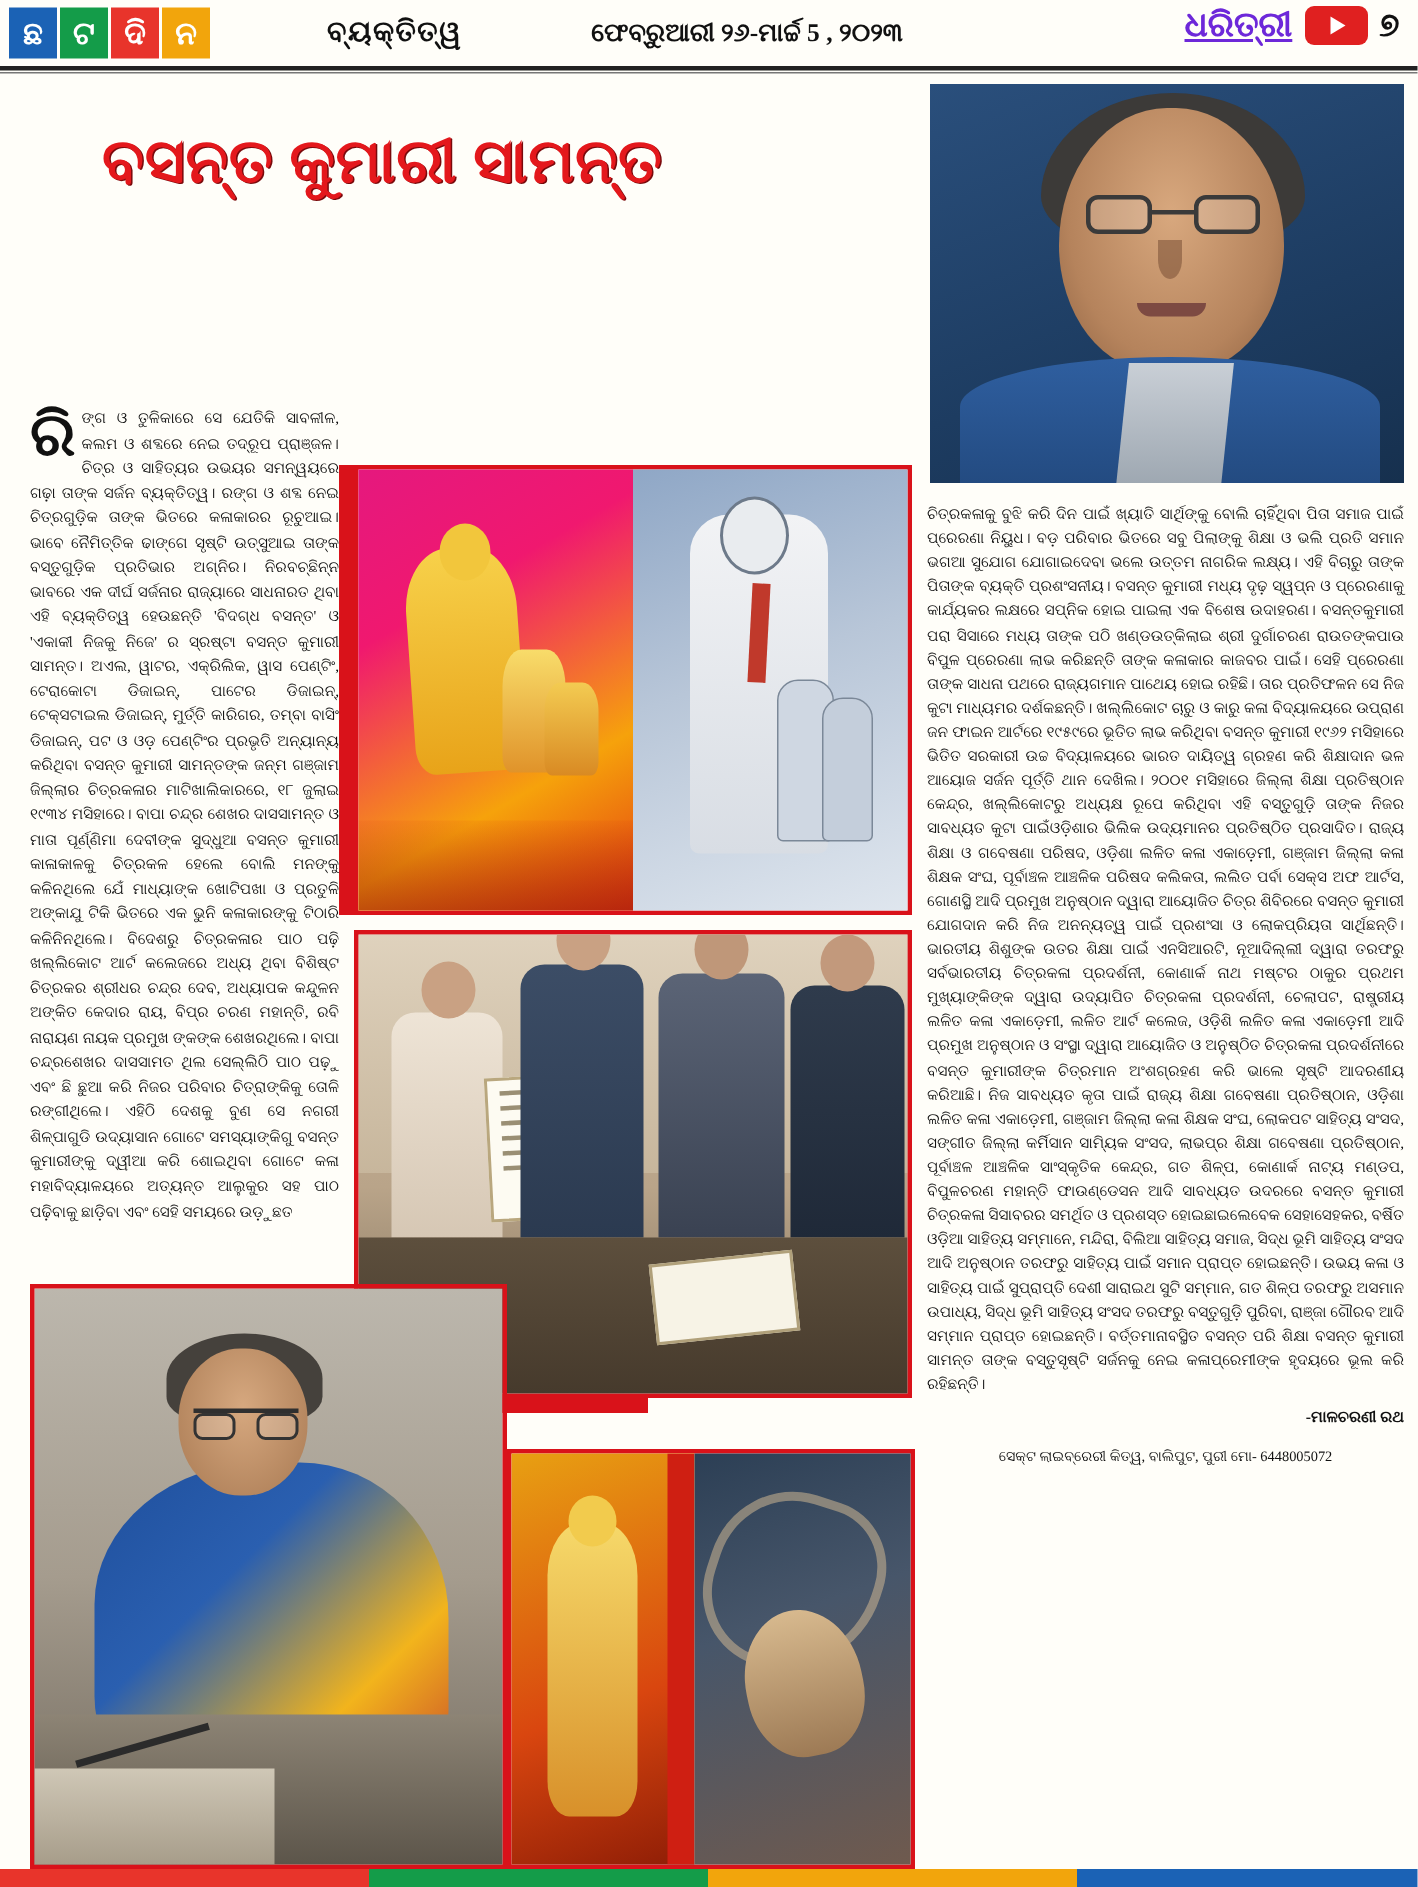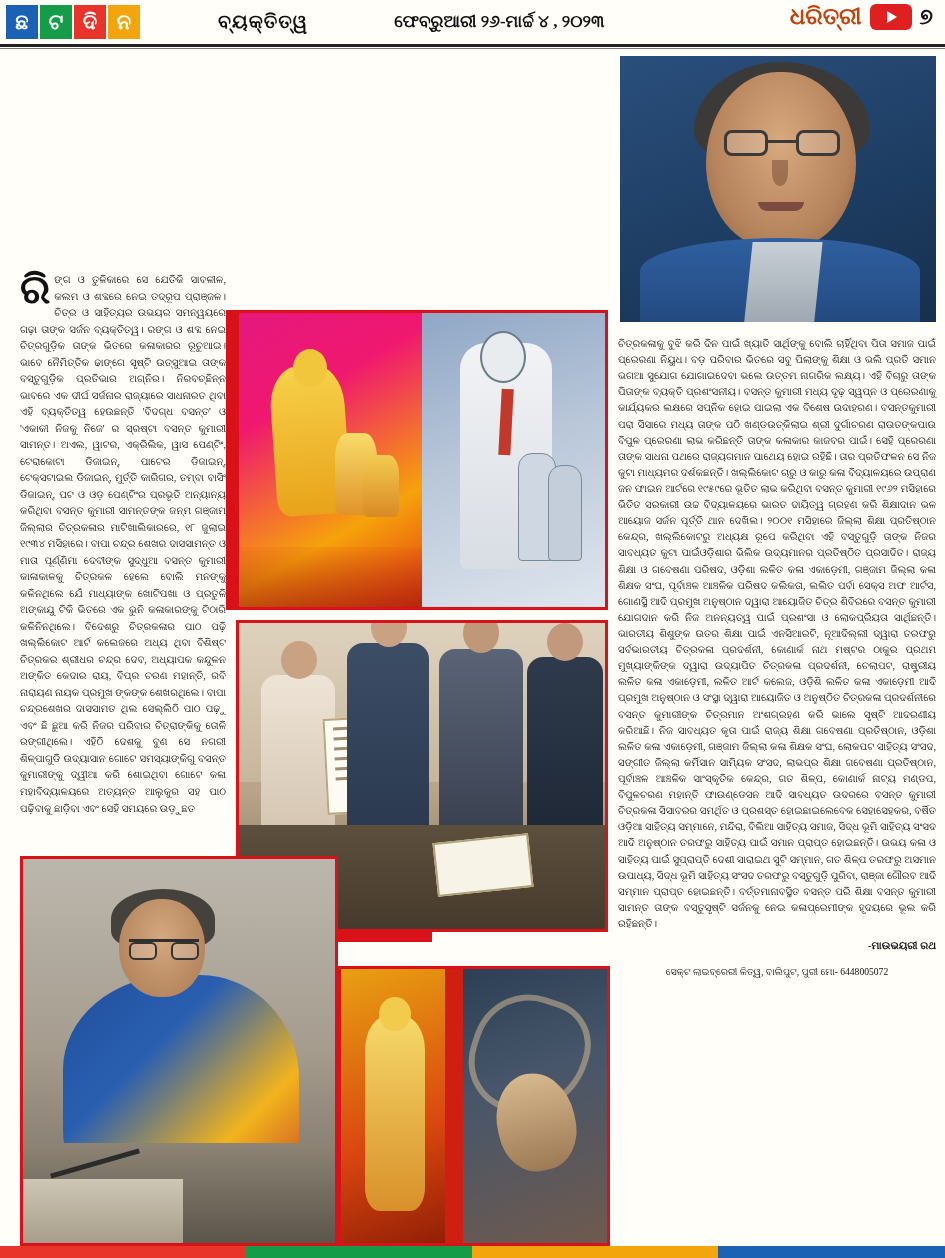--- a/index.html
+++ b/index.html
@@ -41,22 +41,23 @@
   }
   .masthead-date {
     margin-left:86px; font-size:17px; font-weight:bold; color:#111;
     font-family:"Liberation Serif", serif;
   }
   .masthead-right {
     position:absolute; right:8px; top:4px;
     display:flex; align-items:center; gap:8px;
   }
   .brand-word {
-    color:#c2410c; font-size:23px; font-weight:bold;
+    color:#6d28d9; font-size:23px; font-weight:bold;
     font-family:"Liberation Serif", serif;
+    text-decoration:underline;
   }
   .yt-badge {
     width:42px; height:26px; background:#e02020; border-radius:6px;
     display:flex; align-items:center; justify-content:center;
   }
   .yt-badge .tri {
     width:0;height:0;border-left:10px solid #fff;
     border-top:6px solid transparent;border-bottom:6px solid transparent;
     margin-left:3px;
   }
@@ -369,33 +370,34 @@
 <div class="page">
 
   <div class="masthead">
     <div class="logo-blocks">
       <div class="lb b1">ଛ</div>
       <div class="lb b2">ଟ</div>
       <div class="lb b3">ଦି</div>
       <div class="lb b4">ନ</div>
     </div>
     <div class="masthead-section">ବ୍ୟକ୍ତିତ୍ୱ</div>
-    <div class="masthead-date">ଫେବ୍ରୁଆରୀ ୨୬-ମାର୍ଚ୍ଚ ୪ , ୨୦୨୩</div>
+    <div class="masthead-date">ଫେବ୍ରୁଆରୀ ୨୬-ମାର୍ଚ୍ଚ 5 , ୨୦୨୩</div>
     <div class="masthead-right">
       <div class="brand-word">ଧରିତ୍ରୀ</div>
       <div class="yt-badge">
           <div class="tri"></div>
         </div>
       <div class="page-num">୭</div>
     </div>
   </div>
   <div class="rule"></div>
   <div class="rule2"></div>
 
   <div class="headline">
+    <span class="l2">ବସନ୍ତ କୁମାରୀ ସାମନ୍ତ</span>
   </div>
 
   <div class="portrait">
     <div class="hair"></div>
     <div class="face"></div>
     <div class="glasses">
       <div class="lens l"></div>
         <div class="bridge"></div>
         <div class="lens r"></div>
     </div>
@@ -475,21 +477,21 @@
         <div class="redstrip"></div>
     </div>
     <div class="art-d">
       <div class="swirl"></div>
         <div class="face2"></div>
     </div>
   </div>
 
   <div class="col-right">
     <div>ଚିତ୍ରକଳାକୁ ବୁଝି କରି ଦିନ ପାଇଁ ଖ୍ୟାତି ସାର୍ଥିଙ୍କୁ ବୋଲି ଚାହିଁଥିବା ପିତା ସମାଜ ପାଇଁ ପ୍ରେରଣା ନିୟୁଧ। ବଡ଼ ପରିବାର ଭିତରେ ସବୁ ପିଲାଙ୍କୁ ଶିକ୍ଷା ଓ ଭଲି ପ୍ରତି ସମାନ ଭଗଆ ସୁଯୋଗ ଯୋଗାଇଦେବା ଭଲେ ଉତ୍ତମ ନାଗରିକ ଲକ୍ଷ୍ୟ। ଏହି ବିଚାରୁ ତାଙ୍କ ପିତାଙ୍କ ବ୍ୟକ୍ତି ପ୍ରଶଂସନୀୟ। ବସନ୍ତ କୁମାରୀ ମଧ୍ୟ ଦୃଢ଼ ସ୍ୱପ୍ନ ଓ ପ୍ରେରଣାକୁ କାର୍ଯ୍ୟକର ଲକ୍ଷରେ ସପ୍ନିକ ହୋଇ ପାଇଲା ଏକ ବିଶେଷ ଉଦାହରଣ। ବସନ୍ତକୁମାରୀ ପରା ସିସାରେ ମଧ୍ୟ ତାଙ୍କ ପଠି ଖଣ୍ଡଉତ୍କିଲାଇ ଶ୍ରୀ ଦୁର୍ଗାଚରଣ ରାଉତଙ୍କପାଉ ବିପୁଳ ପ୍ରେରଣା ଲାଭ କରିଛନ୍ତି ତାଙ୍କ କଳାକାର କାଜବର ପାଇଁ। ସେହି ପ୍ରେରଣା ତାଙ୍କ ସାଧନା ପଥରେ ରାଜ୍ୟଗମାନ ପାଥେୟ ହୋଇ ରହିଛି। ତାର ପ୍ରତିଫଳନ ସେ ନିଜ କୁଟା ମାଧ୍ୟମର ଦର୍ଶକଛନ୍ତି। ଖଲ୍ଲିକୋଟ ଚାରୁ ଓ କାରୁ କଳା ବିଦ୍ୟାଳୟରେ ଉପ୍ରାଣ ଜନ ଫାଇନ ଆର୍ଟରେ ୧୯୫୯ରେ ଭୂତିତ ଲାଭ କରିଥିବା ବସନ୍ତ କୁମାରୀ ୧୯୬୨ ମସିହାରେ ଭିତିତ ସରକାରୀ ଉଚ୍ଚ ବିଦ୍ୟାଳୟରେ ଭାରତ ଦାୟିତ୍ୱ ଗ୍ରହଣ କରି ଶିକ୍ଷାଦାନ ଭଳ ଆୟୋଜ ସର୍ଜନ ପୂର୍ତ୍ତି ଥାନ ଦେଖିଲ। ୨୦୦୧ ମସିହାରେ ଜିଲ୍ଲା ଶିକ୍ଷା ପ୍ରତିଷ୍ଠାନ କେନ୍ଦ୍ର, ଖଲ୍ଲିକୋଟରୁ ଅଧ୍ୟକ୍ଷ ରୂପେ କରିଥିବା ଏହି ବସ୍ତୁଗୁଡ଼ି ତାଙ୍କ ନିଜର ସାବଧ୍ୟତ କୁଟା ପାଇଁଓଡ଼ିଶାର ଭିଲିକ ଉଦ୍ୟମାନର ପ୍ରତିଷ୍ଠିତ ପ୍ରସାଦିତ। ରାଜ୍ୟ ଶିକ୍ଷା ଓ ଗବେଷଣା ପରିଷଦ, ଓଡ଼ିଶା ଲଳିତ କଳା ଏକାଡ଼େମୀ, ଗଞ୍ଜାମ ଜିଲ୍ଲା କଳା ଶିକ୍ଷକ ସଂଘ, ପୂର୍ବାଞ୍ଚଳ ଆଞ୍ଚଳିକ ପରିଷଦ କଲିକତା, ଲଲିତ ପର୍ବା ସେକ୍ସ ଅଫ ଆର୍ଟସ, ଗୋଣସ୍ଥି ଆଦି ପ୍ରମୁଖ ଅନୁଷ୍ଠାନ ଦ୍ୱାରା ଆୟୋଜିତ ଚିତ୍ର ଶିବିରରେ ବସନ୍ତ କୁମାରୀ ଯୋଗଦାନ କରି ନିଜ ଅନନ୍ୟତ୍ୱ ପାଇଁ ପ୍ରଶଂସା ଓ ଲୋକପ୍ରିୟତା ସାର୍ଥିଛନ୍ତି। ଭାରତୀୟ ଶିଶୁଙ୍କ ଉତର ଶିକ୍ଷା ପାଇଁ ଏନସିଆରଟି, ନୂଆଦିଲ୍ଲୀ ଦ୍ୱାରା ତରଫରୁ ସର୍ବଭାରତୀୟ ଚିତ୍ରକଳା ପ୍ରଦର୍ଶନୀ, କୋଣାର୍କ ନାଥ ମଷ୍ଟର ଠାକୁର ପ୍ରଥମ ମୁଖ୍ୟାଙ୍କିଙ୍କ ଦ୍ୱାରା ଉଦ୍ୟାପିତ ଚିତ୍ରକଳା ପ୍ରଦର୍ଶନୀ, ଚେଲାପଟ, ରାଷ୍ଟ୍ରୀୟ ଲଳିତ କଳା ଏକାଡ଼େମୀ, ଲଳିତ ଆର୍ଟ କଲେଜ, ଓଡ଼ିଶି ଲଳିତ କଳା ଏକାଡ଼େମୀ ଆଦି ପ୍ରମୁଖ ଅନୁଷ୍ଠାନ ଓ ସଂସ୍ଥା ଦ୍ୱାରା ଆୟୋଜିତ ଓ ଅନୁଷ୍ଠିତ ଚିତ୍ରକଳା ପ୍ରଦର୍ଶନୀରେ ବସନ୍ତ କୁମାରୀଙ୍କ ଚିତ୍ରମାନ ଅଂଶଗ୍ରହଣ କରି ଭାଲେ ସୃଷ୍ଟି ଆଦରଣୀୟ କରିଆଛି। ନିଜ ସାବଧ୍ୟତ କୃତା ପାଇଁ ରାଜ୍ୟ ଶିକ୍ଷା ଗବେଷଣା ପ୍ରତିଷ୍ଠାନ, ଓଡ଼ିଶା ଲଳିତ କଳା ଏକାଡ଼େମୀ, ଗଞ୍ଜାମ ଜିଲ୍ଲା କଳା ଶିକ୍ଷକ ସଂଘ, ଲୋକପଟ ସାହିତ୍ୟ ସଂସଦ, ସଙ୍ଗୀତ ଜିଲ୍ଲା କର୍ମିସାନ ସାମ୍ୟିକ ସଂସଦ, ଲାଭପ୍ର ଶିକ୍ଷା ଗବେଷଣା ପ୍ରତିଷ୍ଠାନ, ପୂର୍ବାଞ୍ଚଳ ଆଞ୍ଚଳିକ ସାଂସ୍କୃତିକ କେନ୍ଦ୍ର, ଗତ ଶିଳ୍ପ, କୋଣାର୍କ ନାଟ୍ୟ ମଣ୍ଡପ, ବିପୁଳଚରଣ ମହାନ୍ତି ଫାଉଣ୍ଡେସନ ଆଦି ସାବଧ୍ୟତ ଉଦରରେ ବସନ୍ତ କୁମାରୀ ଚିତ୍ରକଳା ସିସାବରର ସମର୍ଥିତ ଓ ପ୍ରଶସ୍ତ ହୋଇଛାଇଲେବେକ ସେହାସେହକର, ବର୍ଷିତ ଓଡ଼ିଆ ସାହିତ୍ୟ ସମ୍ମାନେ, ମନ୍ଦିରା, ବିଲିଆ ସାହିତ୍ୟ ସମାଜ, ସିଦ୍ଧ ଭୂମି ସାହିତ୍ୟ ସଂସଦ ଆଦି ଅନୁଷ୍ଠାନ ତରଫରୁ ସାହିତ୍ୟ ପାଇଁ ସମାନ ପ୍ରାପ୍ତ ହୋଇଛନ୍ତି। ଉଭୟ କଳା ଓ ସାହିତ୍ୟ ପାଇଁ ସୁପ୍ରାପ୍ତି ଦେଶୀ ସାରାଇଥ ସୁଟି ସମ୍ମାନ, ଗତ ଶିଳ୍ପ ତରଫରୁ ଅସମାନ ଉପାଧ୍ୟ, ସିଦ୍ଧ ଭୂମି ସାହିତ୍ୟ ସଂସଦ ତରଫରୁ ବସ୍ତୁଗୁଡ଼ି ପୁରିବା, ରାଞ୍ଜା ଗୌରବ ଆଦି ସମ୍ମାନ ପ୍ରାପ୍ତ ହୋଇଛନ୍ତି। ବର୍ତ୍ତମାନାବସ୍ଥିତ ବସନ୍ତ ପରି ଶିକ୍ଷା ବସନ୍ତ କୁମାରୀ ସାମନ୍ତ ତାଙ୍କ ବସ୍ତୁସୃଷ୍ଟି ସର୍ଜନକୁ ନେଇ କଳାପ୍ରେମୀଙ୍କ ହୃଦୟରେ ଭୂଲ କରି ରହିଛନ୍ତି।</div>
-    <div class="byline">-ମାଉଭୟରୀ ରଥ</div>
+    <div class="byline">-ମାଳଚରଣୀ ରଥ</div>
     <div class="address">ସେକ୍ଟ ଲାଇବ୍ରେରୀ କିତ୍ୱ, ବାଲିପୁଟ, ପୁରୀ
 ମୋ- 6448005072</div>
   </div>
 
   <div class="bottom-strip">
     <div class="bs1"></div>
       <div class="bs2"></div>
       <div class="bs3"></div>
       <div class="bs4"></div>
   </div>

